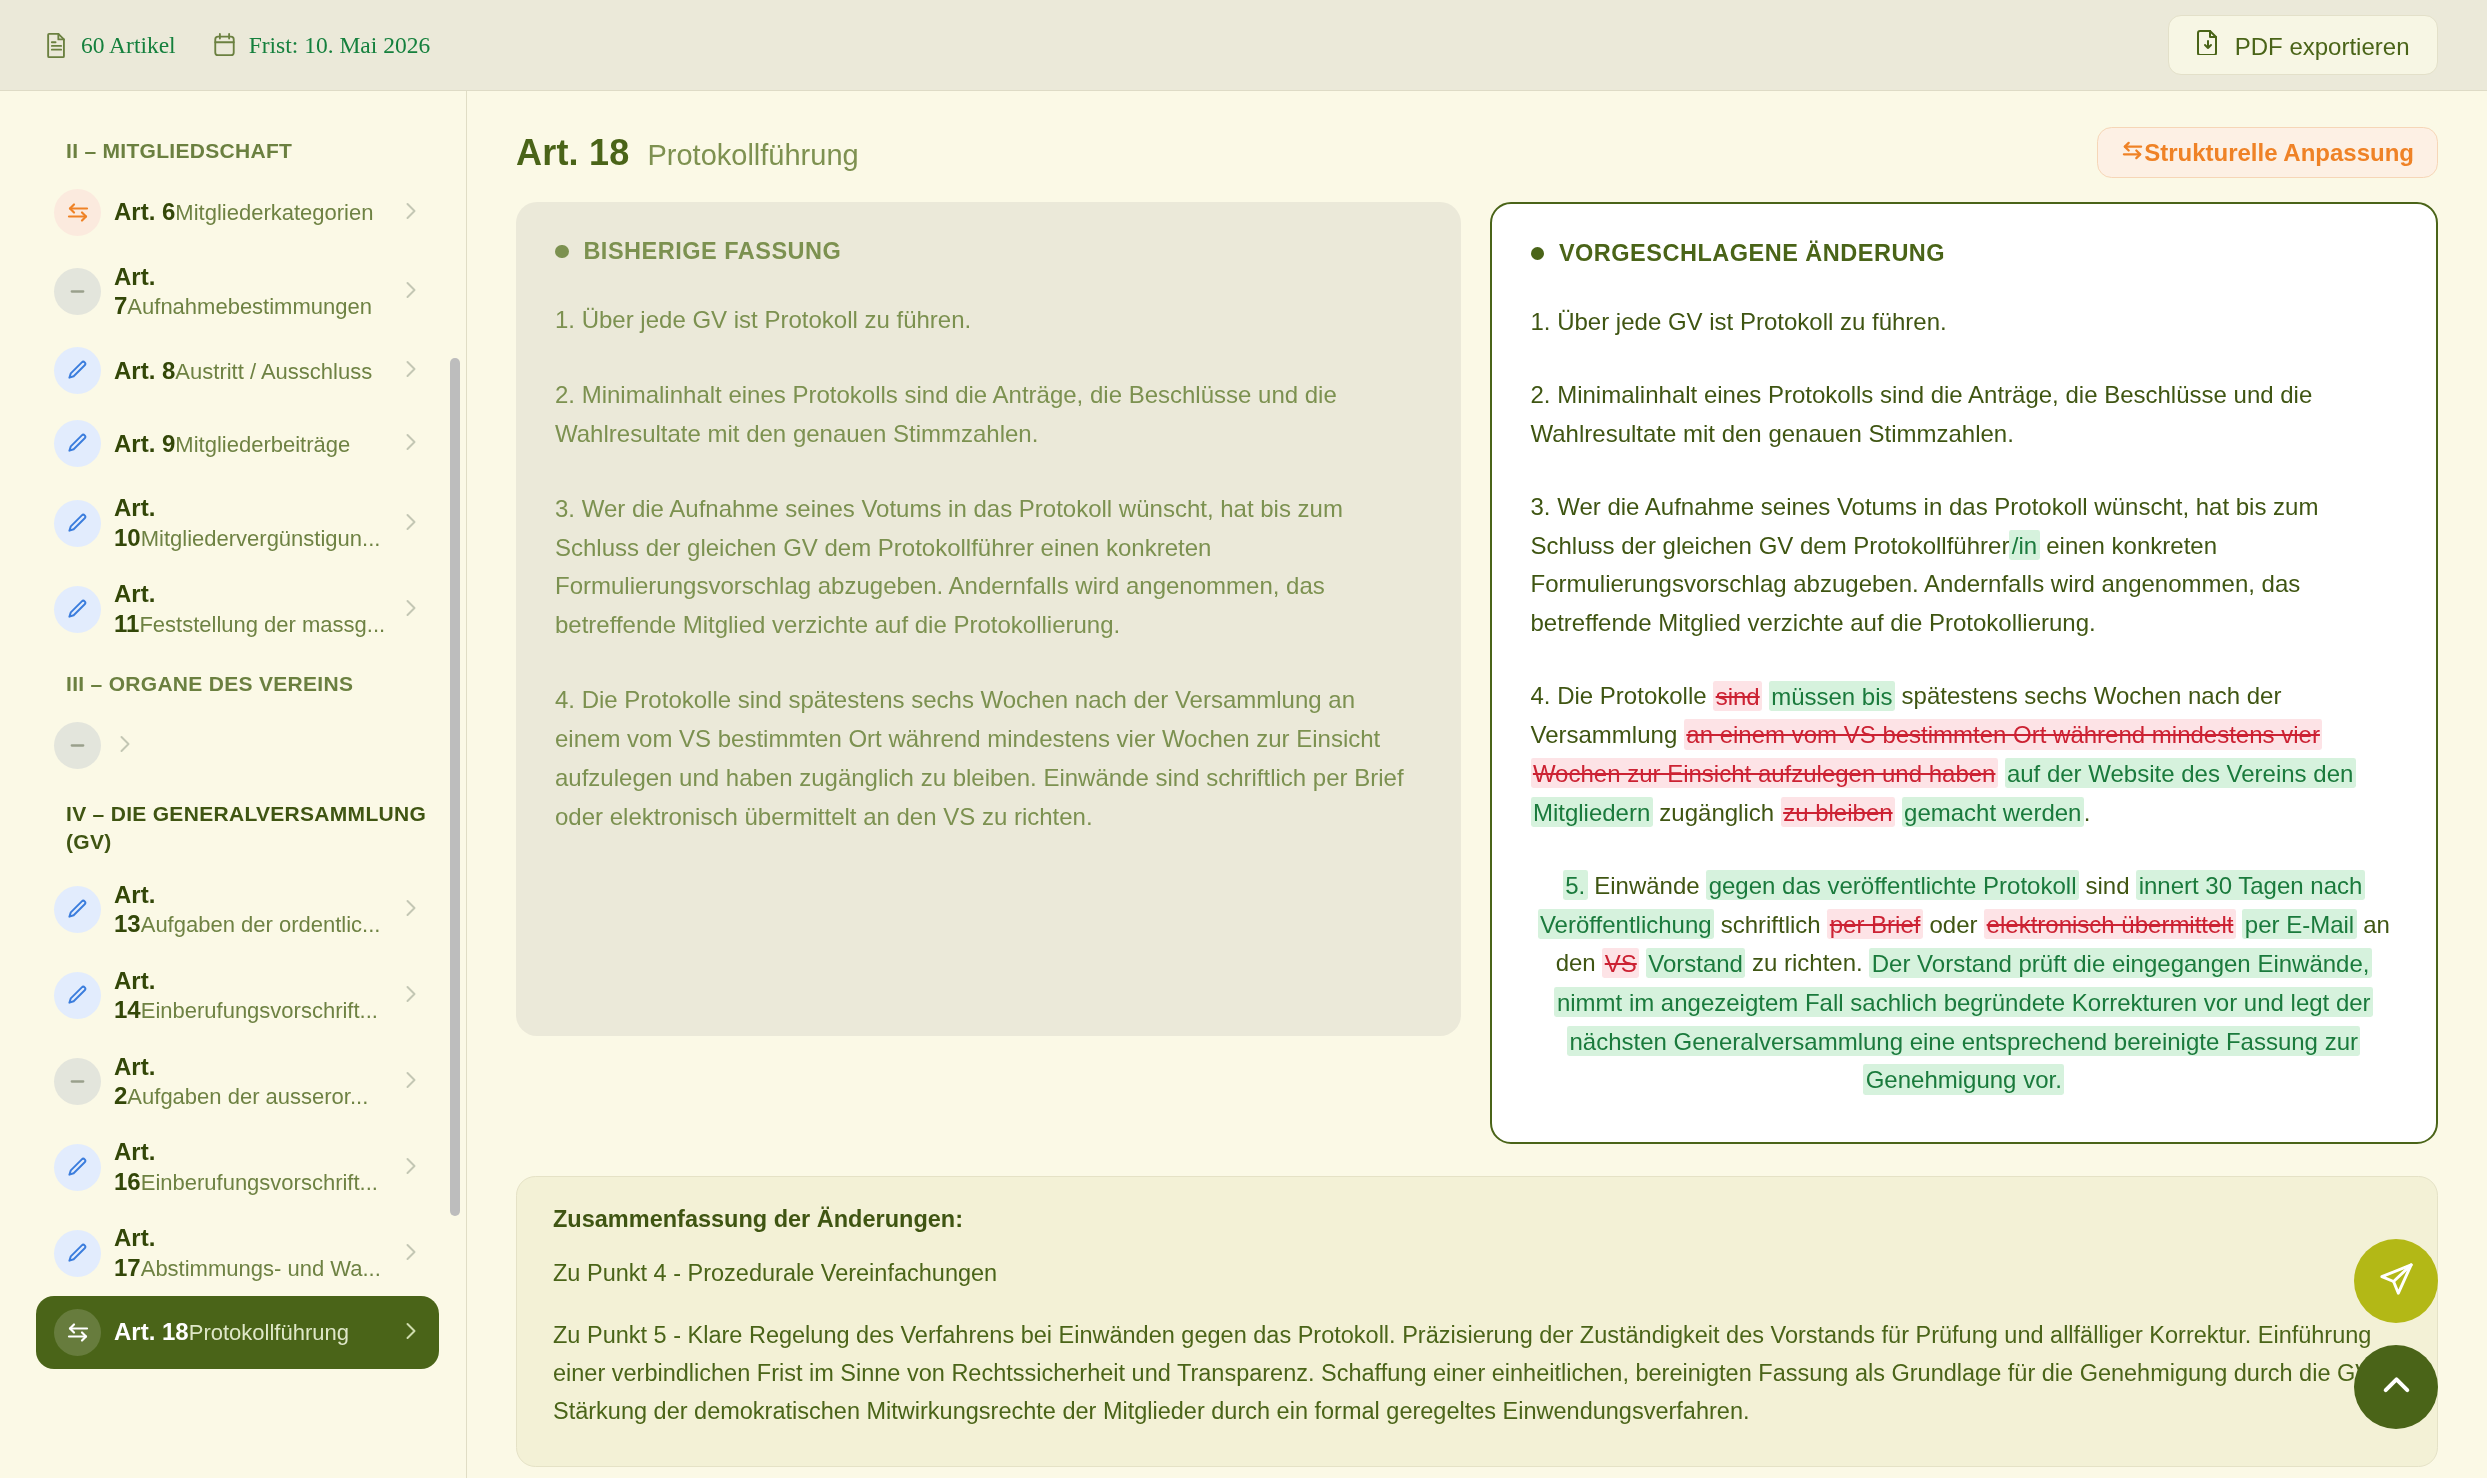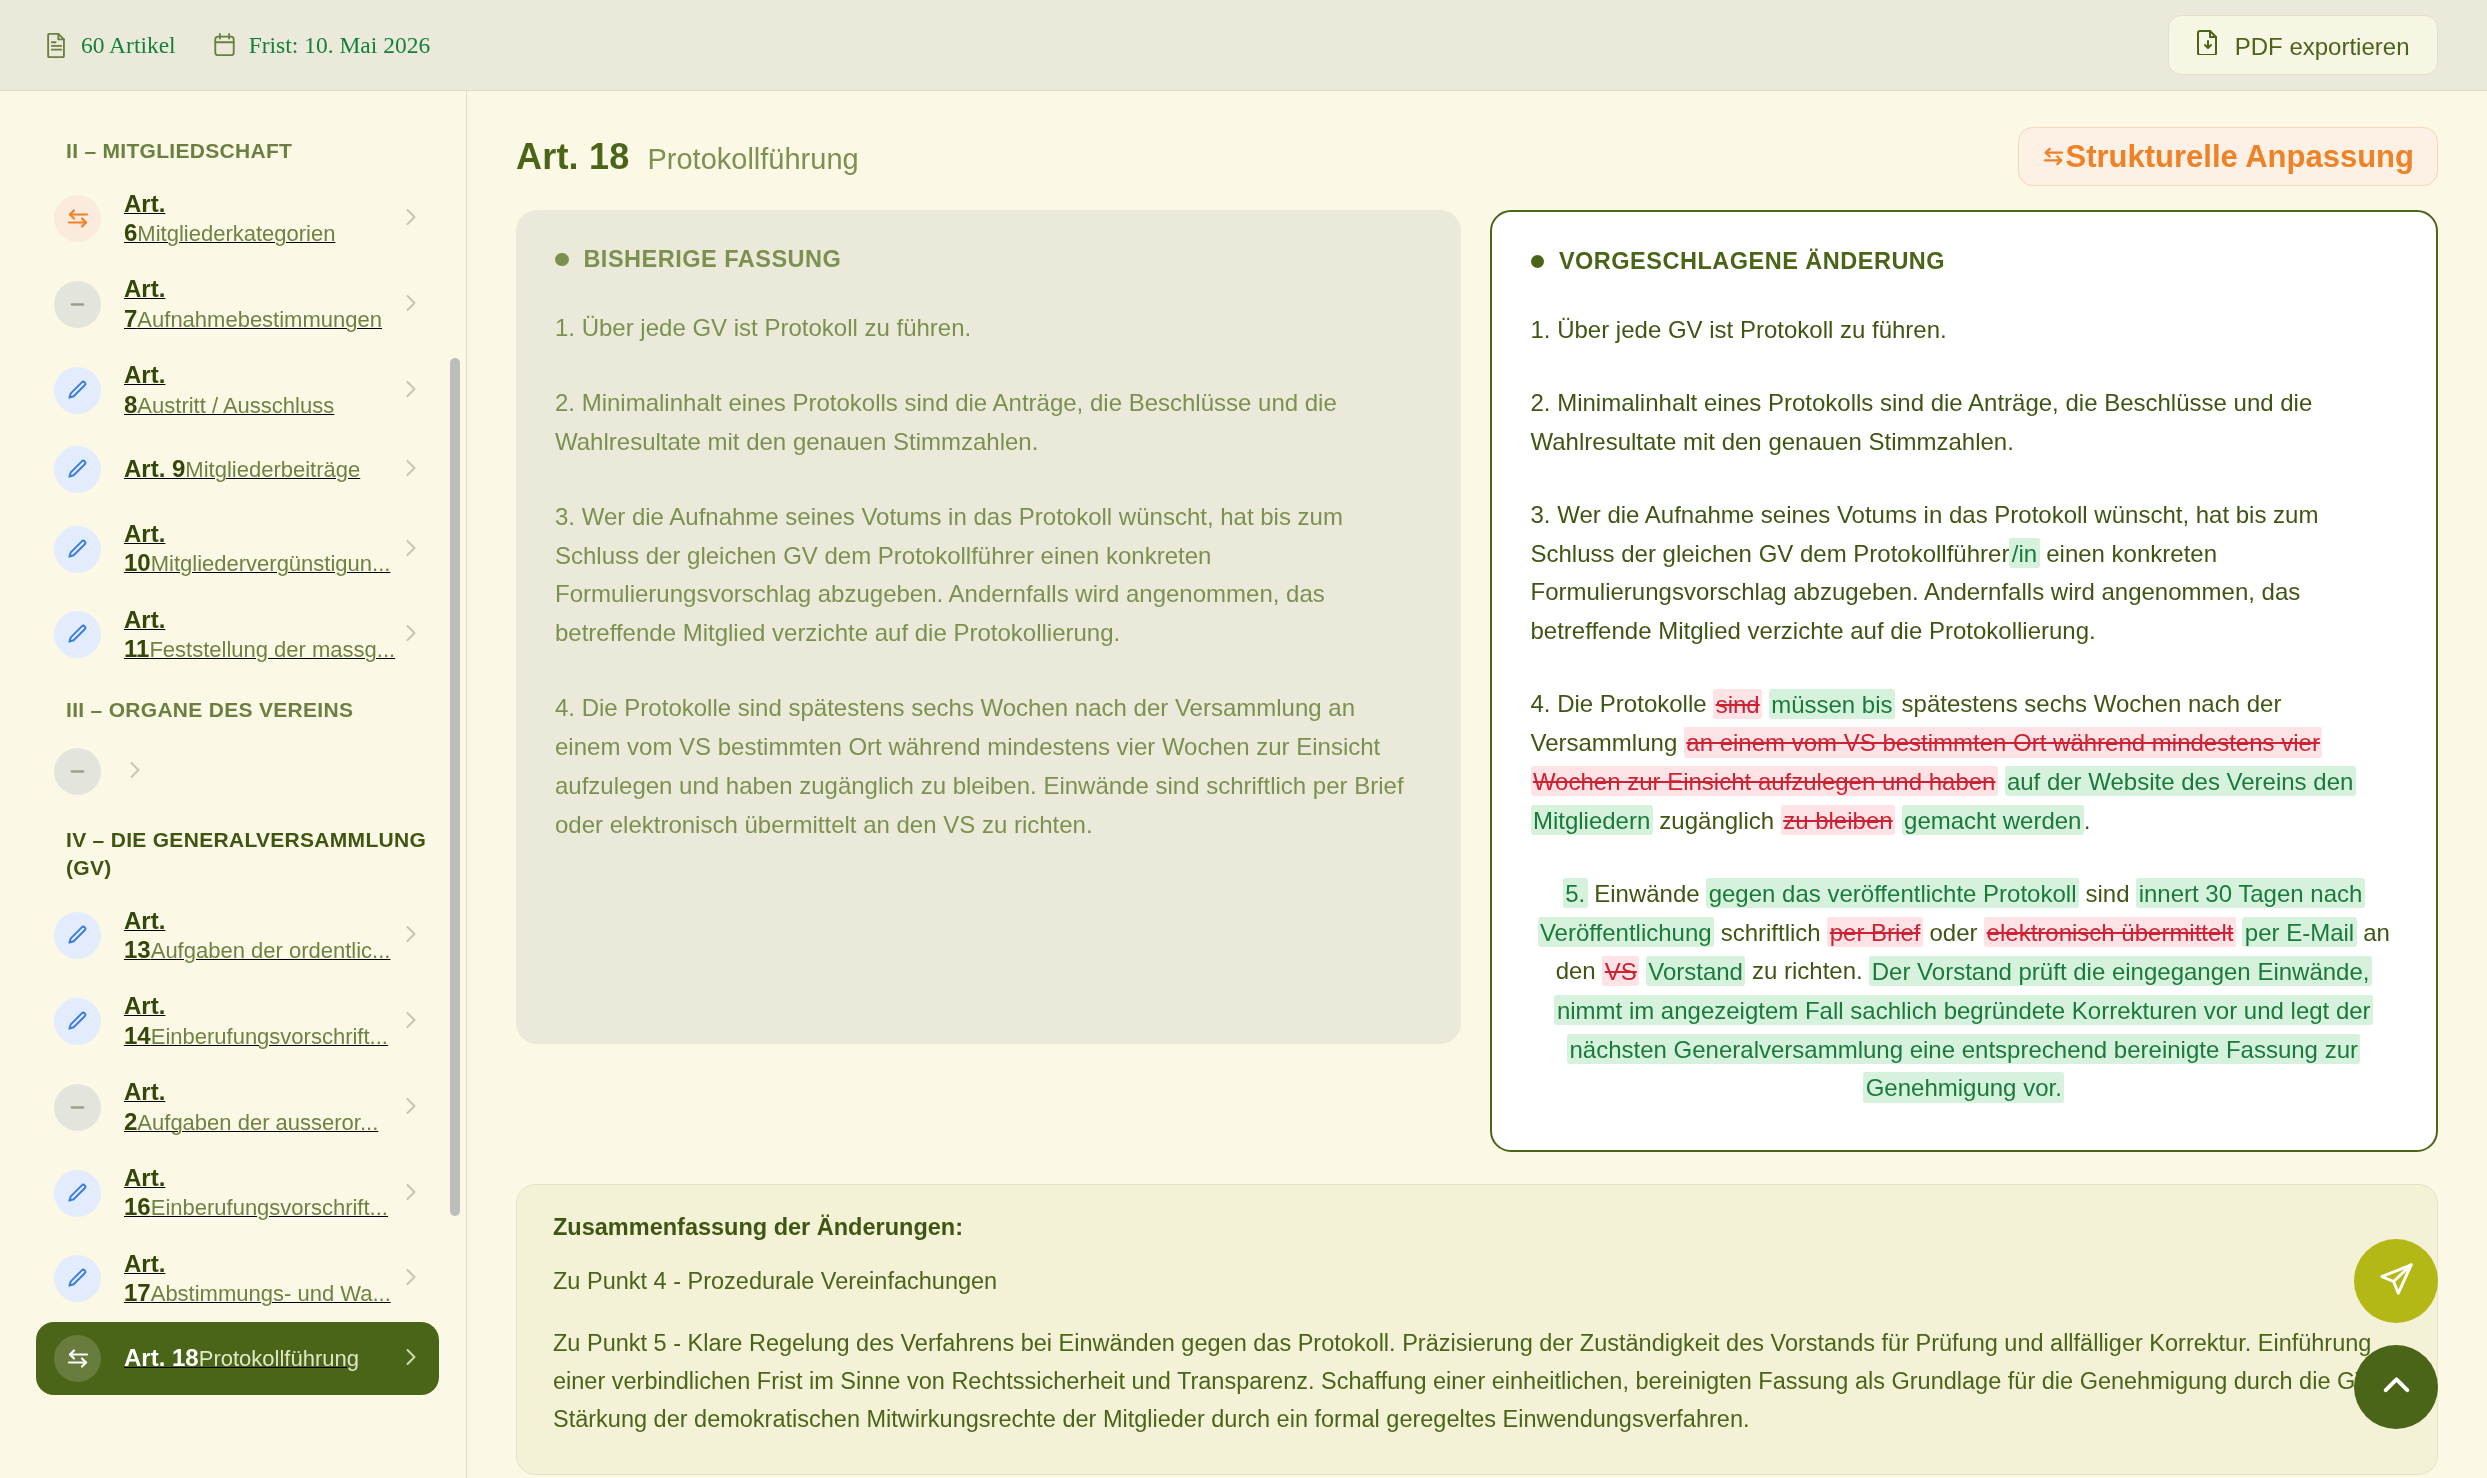--- a/index.html
+++ b/index.html
@@ -42,23 +42,23 @@
     overflow: hidden;
     padding-top: 27.5px;
   }
   .sb-scroll { position: relative; height: 100%; }
   .sb-group-title {
     font-size: 21px; font-weight: bold; letter-spacing: 0.3px;
     color: #6b8040; padding: 18px 0 11.3px 66px; line-height: 1.32;
   }
   .sb-group-title.strong { color: #3f5512; }
   .sb-item {
-    display: flex; align-items: center; gap: 23px;
+    display: flex; align-items: center; gap: 13px;
     margin: 0 27.5px 0 36px; padding: 13px 18px 13px 18px;
-    border-radius: 18px; cursor: pointer; position: relative; text-decoration: underline;
+    border-radius: 18px; cursor: pointer; position: relative;
   }
   .sb-item.active { background: #4a6418; }
   .sb-icon {
     width: 47px; height: 47px; flex: 0 0 47px; border-radius: 50%;
     display: flex; align-items: center; justify-content: center;
   }
   .sb-icon.edit { background: #e2ecfd; }
   .sb-icon.none { background: #e3e5dc; }
   .sb-icon.struct { background: #fbeade; }
   .sb-item.active .sb-icon { background: rgba(255,255,255,.16); }
@@ -85,21 +85,21 @@
   .main-header {
     display: flex; align-items: center; padding: 36px 0 24px 0;
   }
   .title-wrap { display: flex; align-items: baseline; gap: 18px; }
   .title-art { font-size: 36px; font-weight: bold; color: #4a6418; letter-spacing: 0.2px; }
   .title-sub { font-size: 29px; color: #7e9150; }
   .hdr-spacer { flex: 1 1 auto; }
   .struct-badge {
     display: flex; align-items: center; 
     border: 0.8px solid #f6d6b7; background: #fdf0e4; border-radius: 14.6px;
-    padding: 10.5px 23px; color: #ef8226; font-size: 31px; font-weight: bold;
+    padding: 10.5px 23px; color: #ef8226; font-size: 24px; font-weight: bold;
     cursor: pointer;
   }
 
   
   .panels { display: flex; gap: 29px; align-items: flex-start; }
   .panel { border-radius: 21px; padding: 36px 39px 42px 39px; }
   .panel-old {
     flex: 1 1 0; background: #ebe9d9; min-height: 834px;
   }
   .panel-new {

